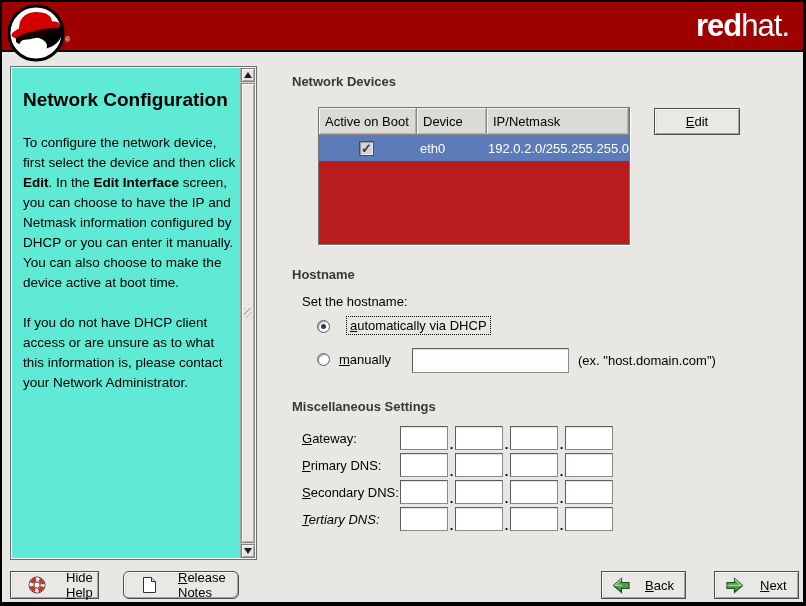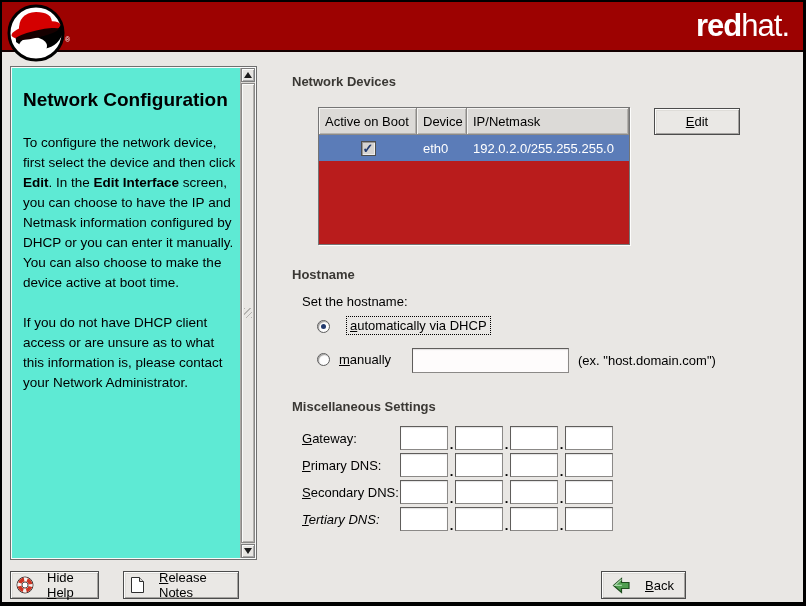--- a/index.html
+++ b/index.html
@@ -37,35 +37,35 @@
   .section-label{position:absolute;font-size:13px;font-weight:bold;color:#3a3834;}
   .plain-label{position:absolute;font-size:13px;color:#000;}
   u{text-decoration:underline;}
   
   .dev-table{position:absolute;left:316px;top:105px;width:312px;height:138px;background:#b91c1c;
     border:1px solid #757575;box-shadow:1px 1px 0 #fdfdfc;}
   .dev-header{display:flex;height:27px;}
   .dev-hcell{background:#dcdad7;border-right:1px solid #8c8a87;border-bottom:1px solid #8c8a87;
     box-shadow:inset 1px 1px 0 #f5f4f2,inset -1px -1px 0 #b4b2af;
     font-size:13px;color:#000;display:flex;align-items:center;padding-left:6px;}
-  .c1{width:98px;} .c2{width:50px;} .c3{flex:1;}
+  .c1{width:98px;} .c2{width:70px;} .c3{flex:1;}
   .dev-row{display:flex;height:26px;background:var(--selection,#5b7cb8);color:#fff;font-size:13px;align-items:center;}
   .dev-cell{display:flex;align-items:center;padding-left:6px;height:100%;}
   .dev-cell.center{justify-content:center;padding-left:0;}
   .checkbox{width:15px;height:15px;background:#d6d4d1;border:1px solid #4e4e4e;
     box-shadow:inset 1px 1px 0 #9a9896,inset -1px -1px 0 #efeeec;
     display:flex;align-items:center;justify-content:center;font-size:13px;font-weight:bold;color:#223a6e;line-height:1;}
   
   .gtk-btn{position:absolute;background:#eae8e5;border:1px solid #4c4c4c;
     box-shadow:inset 1px 1px 0 #fcfcfb,inset -1px -1px 0 #a5a3a0,inset 2px 2px 0 #dedcd8;
     display:flex;align-items:center;justify-content:center;font-size:13px;color:#000;cursor:default;}
   .btn-edit{left:652px;top:106px;width:86px;height:27px;}
-  .footer-btn{top:569px;height:28px;justify-content:flex-start;padding-left:5px;gap:13px;}
+  .footer-btn{top:569px;height:28px;justify-content:flex-start;padding-left:17px;gap:20px;}
   .btn-hidehelp{left:8px;width:89px;}
-  .btn-release{left:121px;width:116px;}
+  .btn-release{left:121px;width:116px;border-radius:6px;}
   .btn-back{left:599px;width:85px;padding-left:10px;gap:14px;}
   .btn-next{left:712px;width:85px;padding-left:10px;gap:16px;}
   .icon{display:inline-flex;align-items:center;justify-content:center;}
   
   .radio{position:absolute;width:13px;height:13px;border-radius:50%;background:#fdfdfd;border:1px solid #5c5c5c;
     box-shadow:inset 1px 1px 1px #9e9c9a;}
   .radio.on::after{content:"";position:absolute;left:3px;top:3px;width:5px;height:5px;border-radius:50%;background:#223a6e;}
   .radio-label{position:absolute;font-size:13px;color:#000;padding:1px 3px;}
   .focus-dotted{border:1px dotted #000;}
   .entry{position:absolute;background:#fefcfc;border:1px solid #8b8987;border-top-color:#5f5d5b;border-left-color:#5f5d5b;
@@ -219,14 +219,23 @@
   <div class="gtk-btn footer-btn btn-back">
     <span class="icon">
       <svg width="19" height="17" viewBox="0 0 19 17">
         <path d="M17 5.5 H9.5 V1.5 L1.5 8.5 L9.5 15.5 V11.5 H17 Z" fill="#4f9e4f" stroke="#1d4d1d" stroke-width="1.2"></path>
         <path d="M9.5 2.5 L2.8 8.3 H9.9" fill="none" stroke="#a8d4a8" stroke-width="1.2"></path>
       </svg>
     </span>
     <span><u>B</u>ack</span>
   </div>
 
+  <div class="gtk-btn footer-btn btn-next">
+    <span class="icon">
+      <svg width="19" height="17" viewBox="0 0 19 17">
+        <path d="M2 5.5 H9.5 V1.5 L17.5 8.5 L9.5 15.5 V11.5 H2 Z" fill="#4f9e4f" stroke="#1d4d1d" stroke-width="1.2"></path>
+        <path d="M9.5 2.5 L16.2 8.3 H2.2" fill="none" stroke="#a8d4a8" stroke-width="1.2"></path>
+      </svg>
+    </span>
+    <span><u>N</u>ext</span>
+  </div>
 
 </div>
 
 </body></html>

